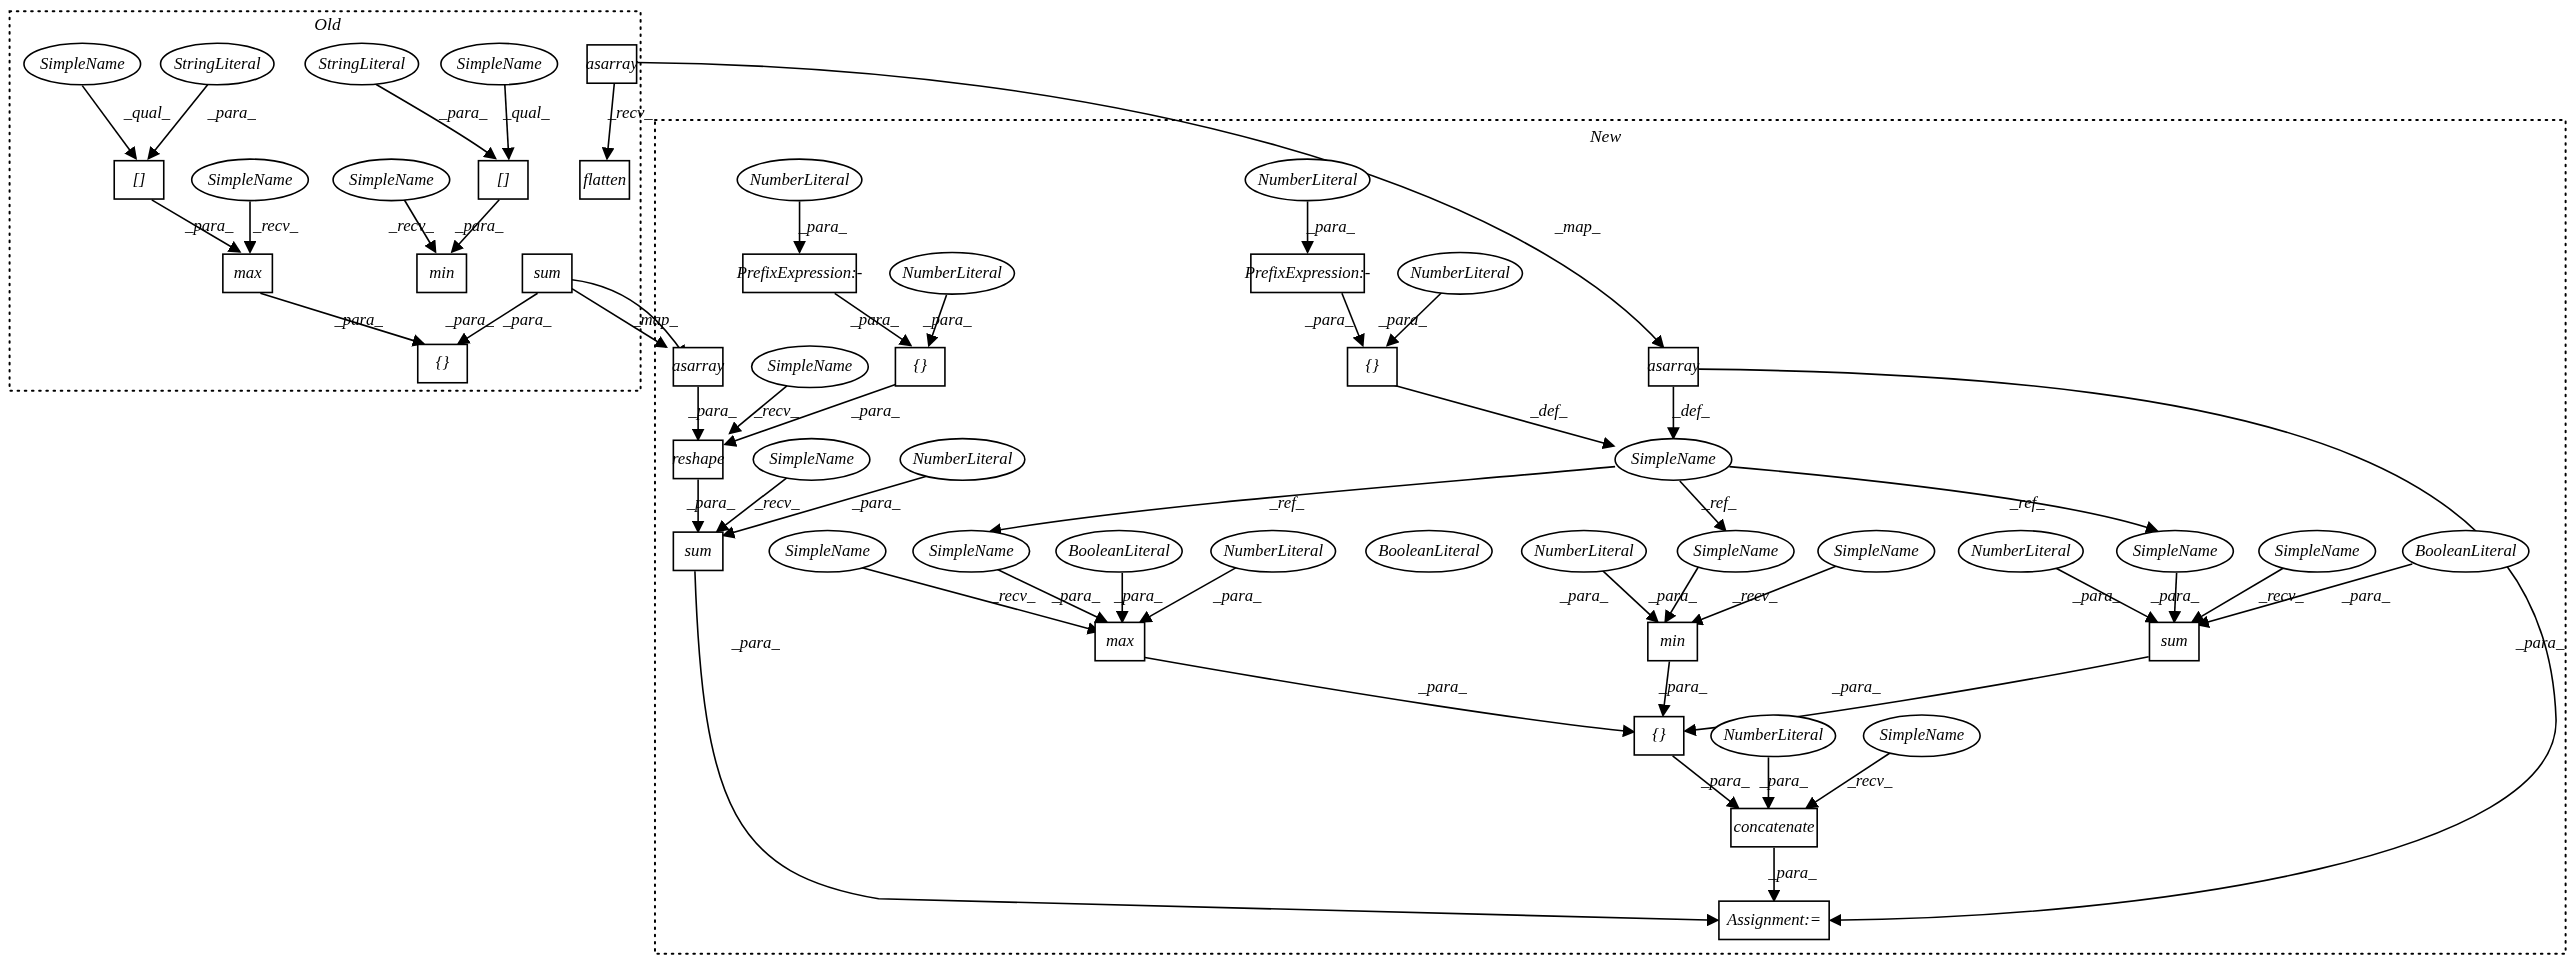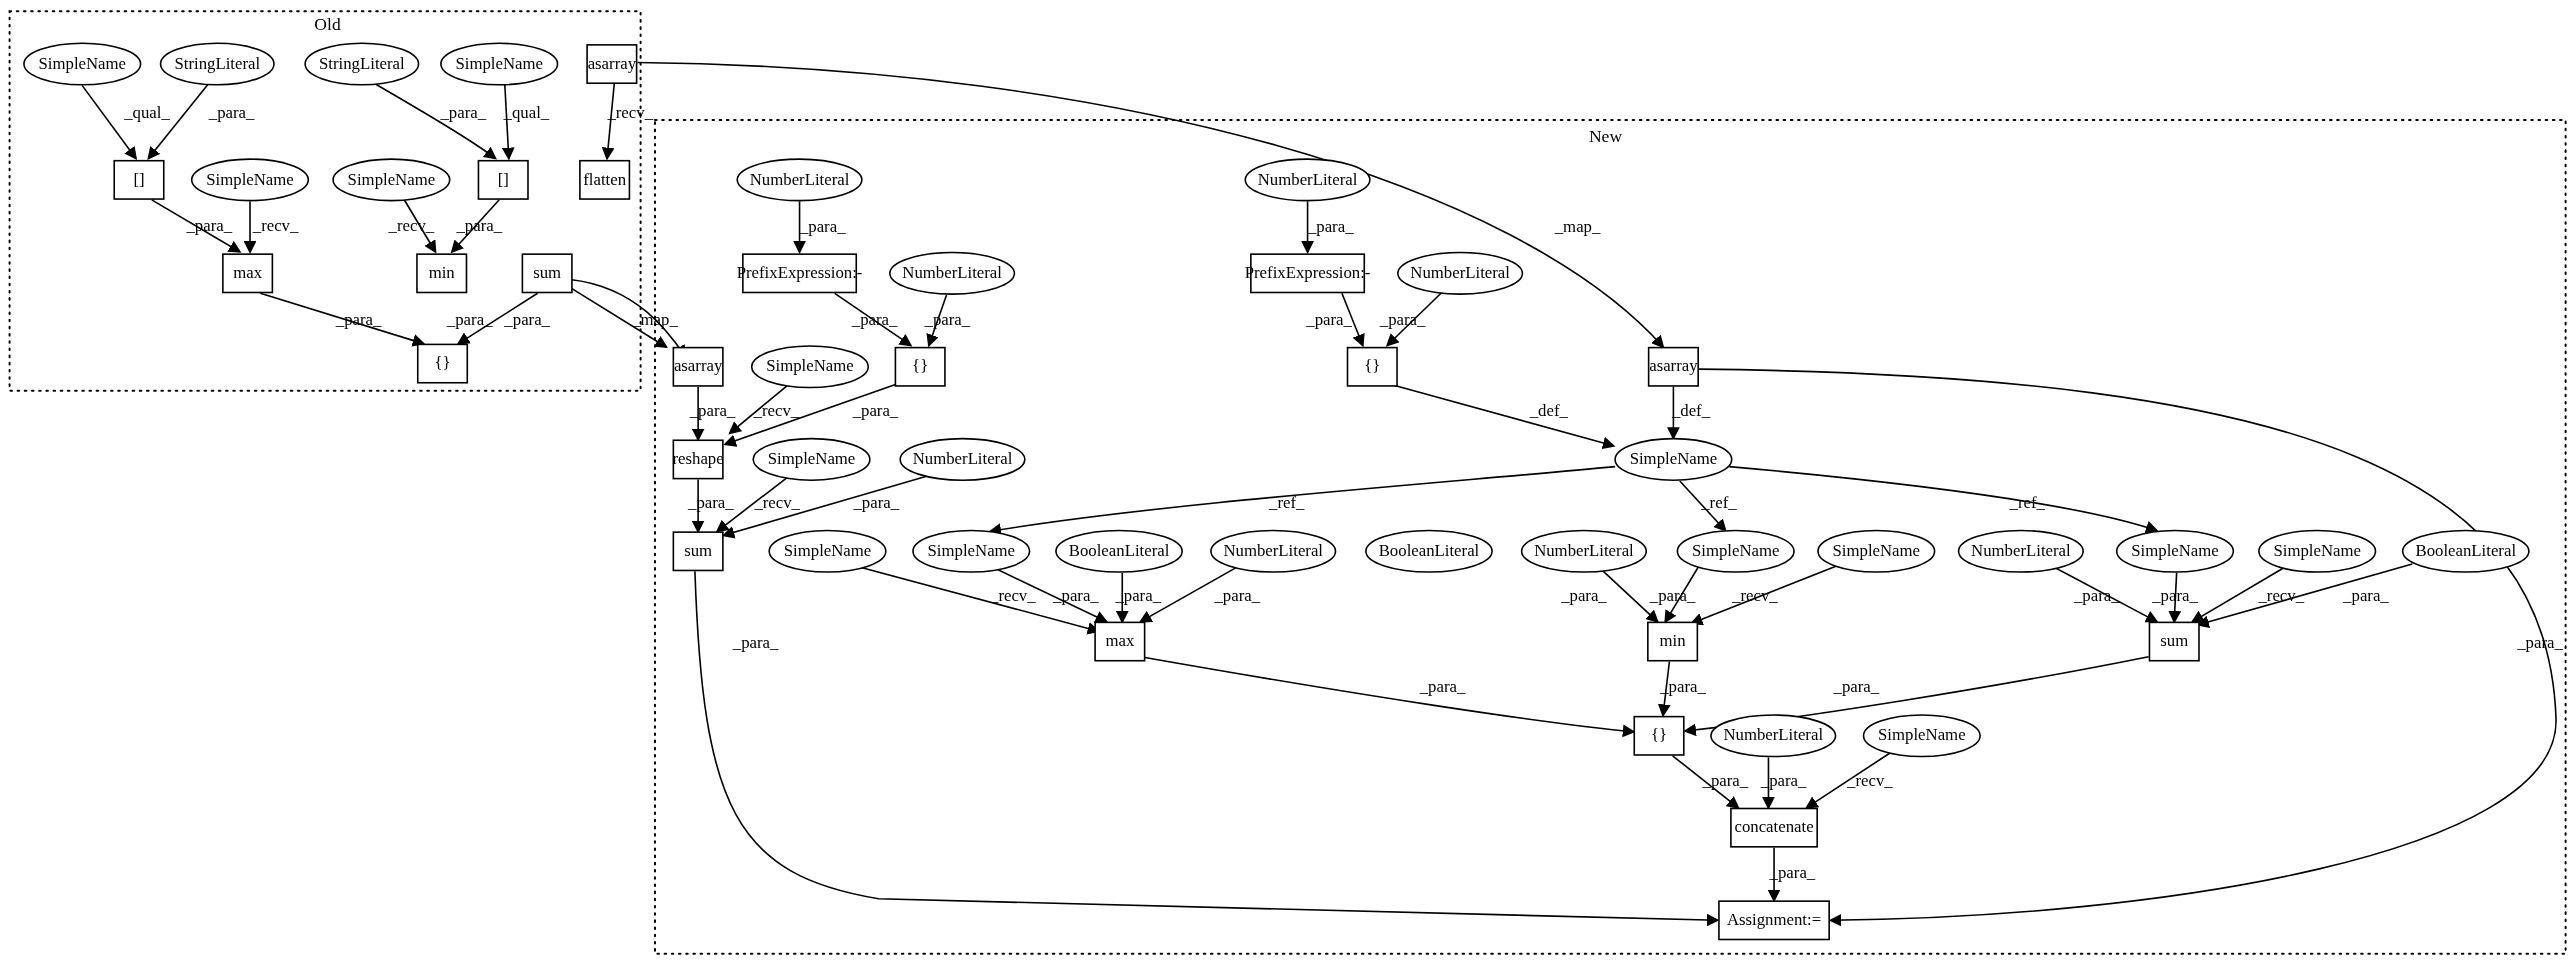--- a/index.html
+++ b/index.html
@@ -1,17 +1,17 @@
 <!DOCTYPE html>
 <html style="font-size:12.8px"><head>
 <meta charset="utf-8">
 <style>
   html,body{margin:0;padding:0;background:#ffffff;}
   #root{position:relative;width:2576px;height:962px;background:#fff;
-        font-family:"Liberation Serif","DejaVu Serif",serif;}
+        font-family:"Liberation Serif","DejaVu Serif",serif;font-style:italic;}
   svg{display:block;}
   .node-shape{fill:#ffffff;stroke:#000000;stroke-width:2;}
   .node-label{font-family:"Liberation Serif","DejaVu Serif",serif;
               font-size:21px;fill:#000;text-anchor:middle;dominant-baseline:middle;}
   .edge-path{fill:none;stroke:#000000;stroke-width:2;}
   .edge-label{font-family:"Liberation Serif","DejaVu Serif",serif;
               font-size:21px;fill:#000;text-anchor:middle;dominant-baseline:middle;}
   .cluster-box{fill:none;stroke:#000000;stroke-width:2.5;stroke-dasharray:2 7;stroke-linecap:round;}
   .cluster-label{font-family:"Liberation Serif","DejaVu Serif",serif;
                  font-size:22px;fill:#000;text-anchor:middle;dominant-baseline:middle;}

